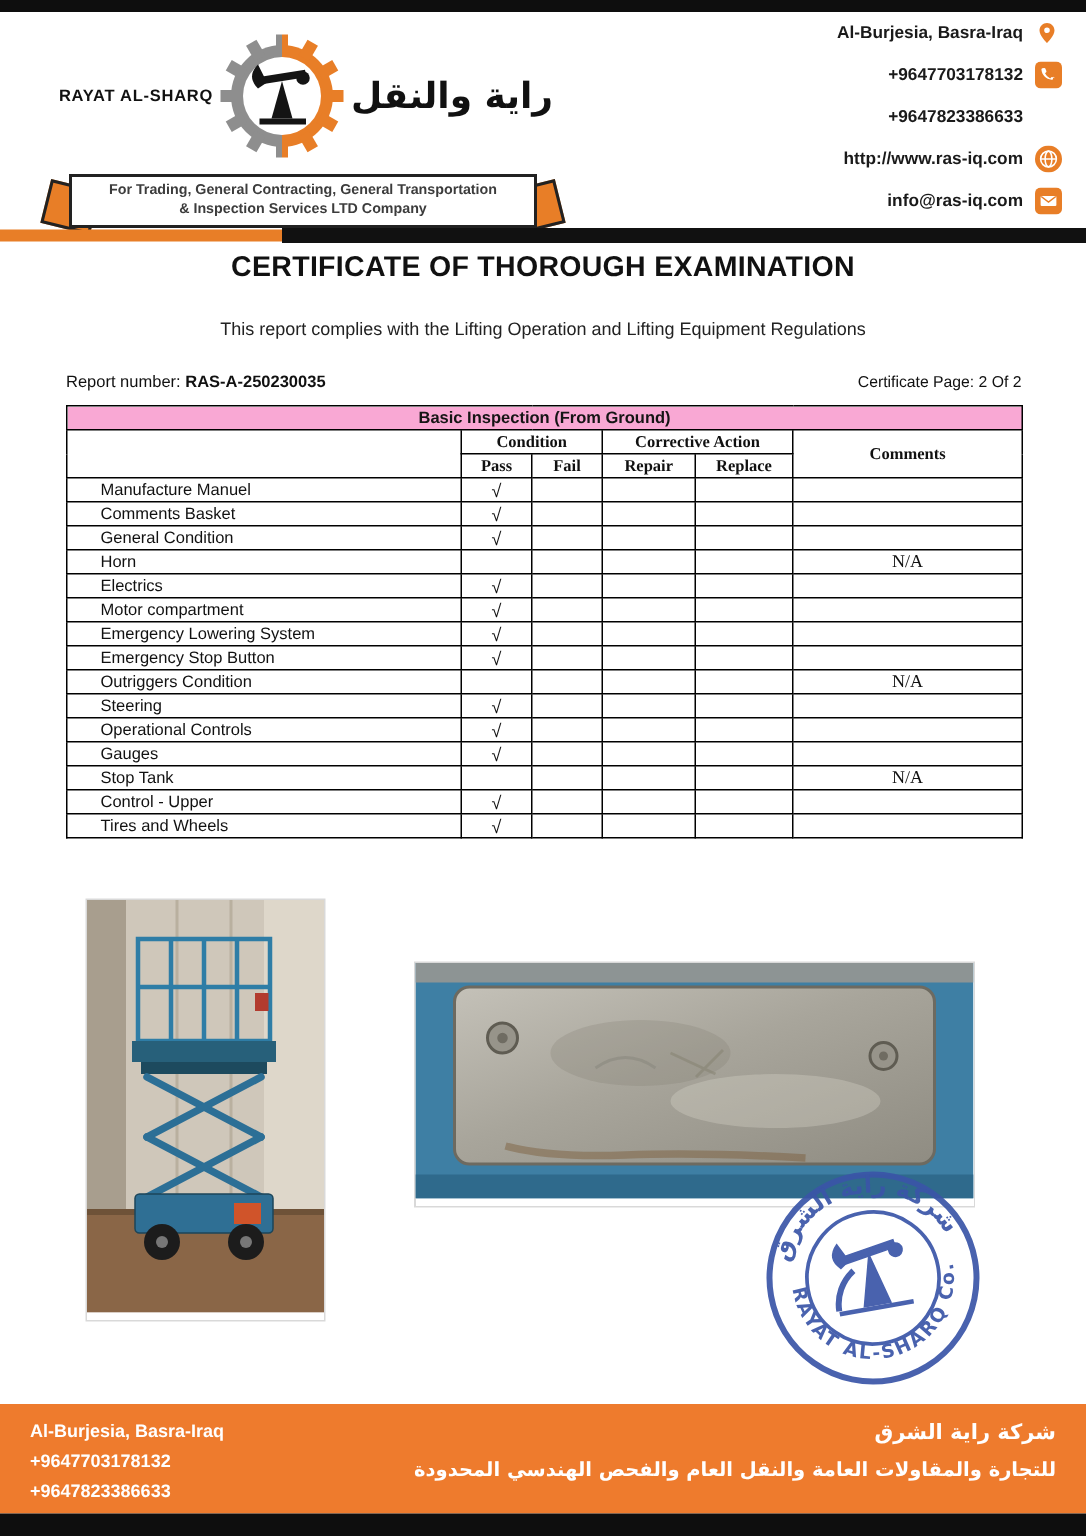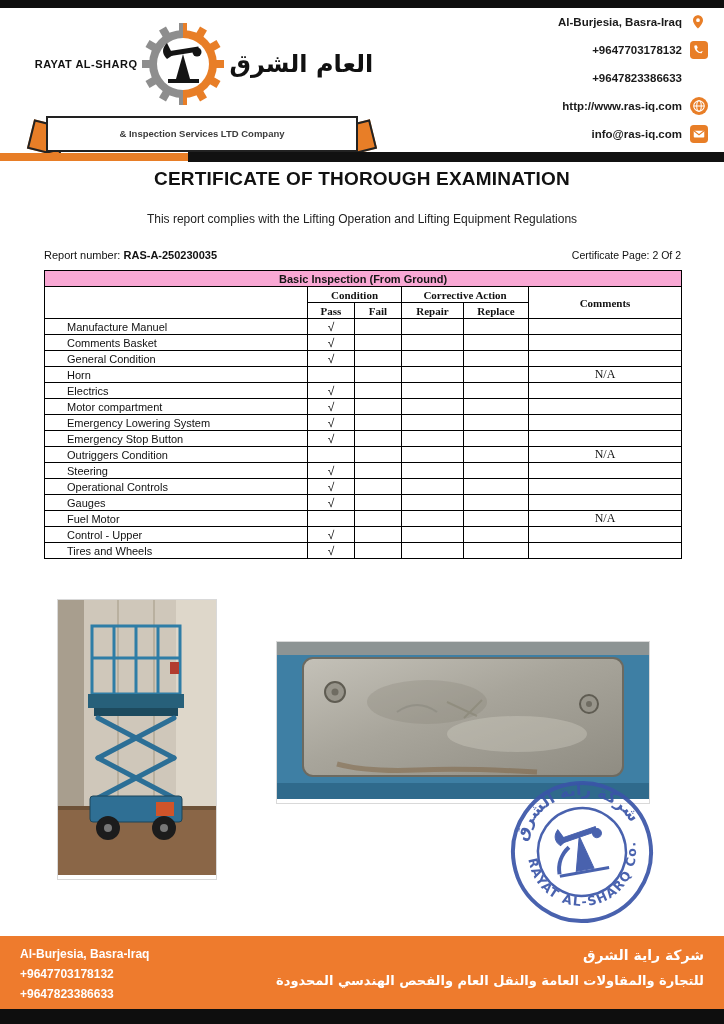--- a/index.html
+++ b/index.html
@@ -119,26 +119,27 @@
           </g>
         <circle cx="42" cy="42" r="26" fill="#fff"></circle>
         <g fill="#141414">
           <polygon points="42,32 35,57 49,57"></polygon>
           <rect x="26" y="27" width="32" height="5" transform="rotate(-9 42 30)"></rect>
           <path d="M26,21 q-8,8 0,16 l6,-4 z"></path>
           <circle cx="56" cy="30" r="4.5"></circle>
           <rect x="27" y="57" width="31" height="4"></rect>
         </g>
       </svg>
-      <span class="company-ar" dir="rtl">العام الشرق</span>
+      <span class="company-ar" dir="rtl">راية والنقل</span>
     </div>
     <div class="ribbon">
       <div class="ribbon-end left"></div>
       <div class="ribbon-end right"></div>
       <div class="ribbon-body">
+        <div>For Trading, General Contracting, General Transportation</div>
         <div>&amp; Inspection Services LTD Company</div>
       </div>
     </div>
   </div>
 
   <div class="contact">
     <div class="contact-row">
       <span class="c-text">Al-Burjesia, Basra-Iraq</span>
       <span class="c-icon">
         <svg viewBox="0 0 24 24" width="16" height="18">
@@ -318,21 +319,21 @@
           </tr>
           <tr>
             <td class="col-item">Gauges</td>
             <td class="col-pass">√</td>
             <td class="col-fail"></td>
             <td class="col-repair"></td>
             <td class="col-replace"></td>
             <td class="col-comments"></td>
           </tr>
           <tr>
-            <td class="col-item">Fuel Motor</td>
+            <td class="col-item">Stop Tank</td>
             <td class="col-pass"></td>
             <td class="col-fail"></td>
             <td class="col-repair"></td>
             <td class="col-replace"></td>
             <td class="col-comments">N/A</td>
           </tr>
           <tr>
             <td class="col-item">Control - Upper</td>
             <td class="col-pass">√</td>
             <td class="col-fail"></td>

